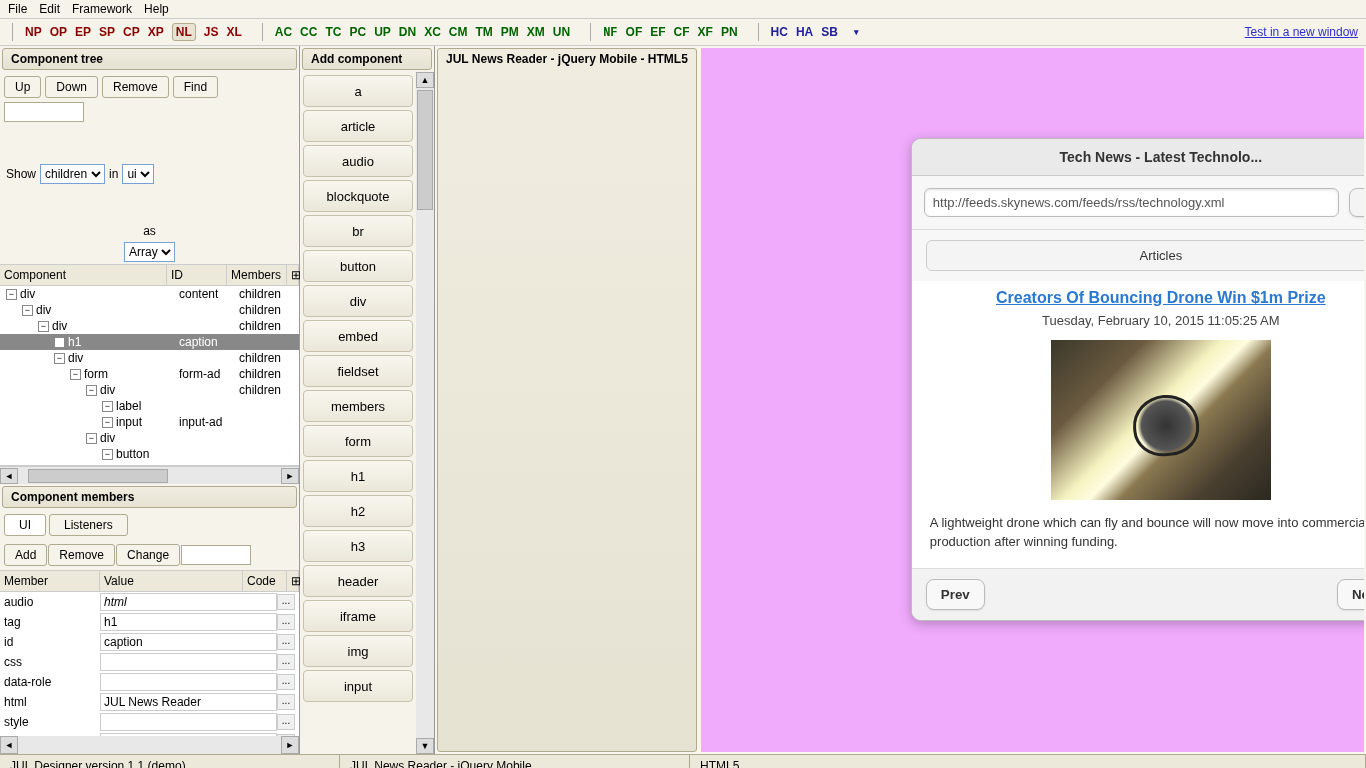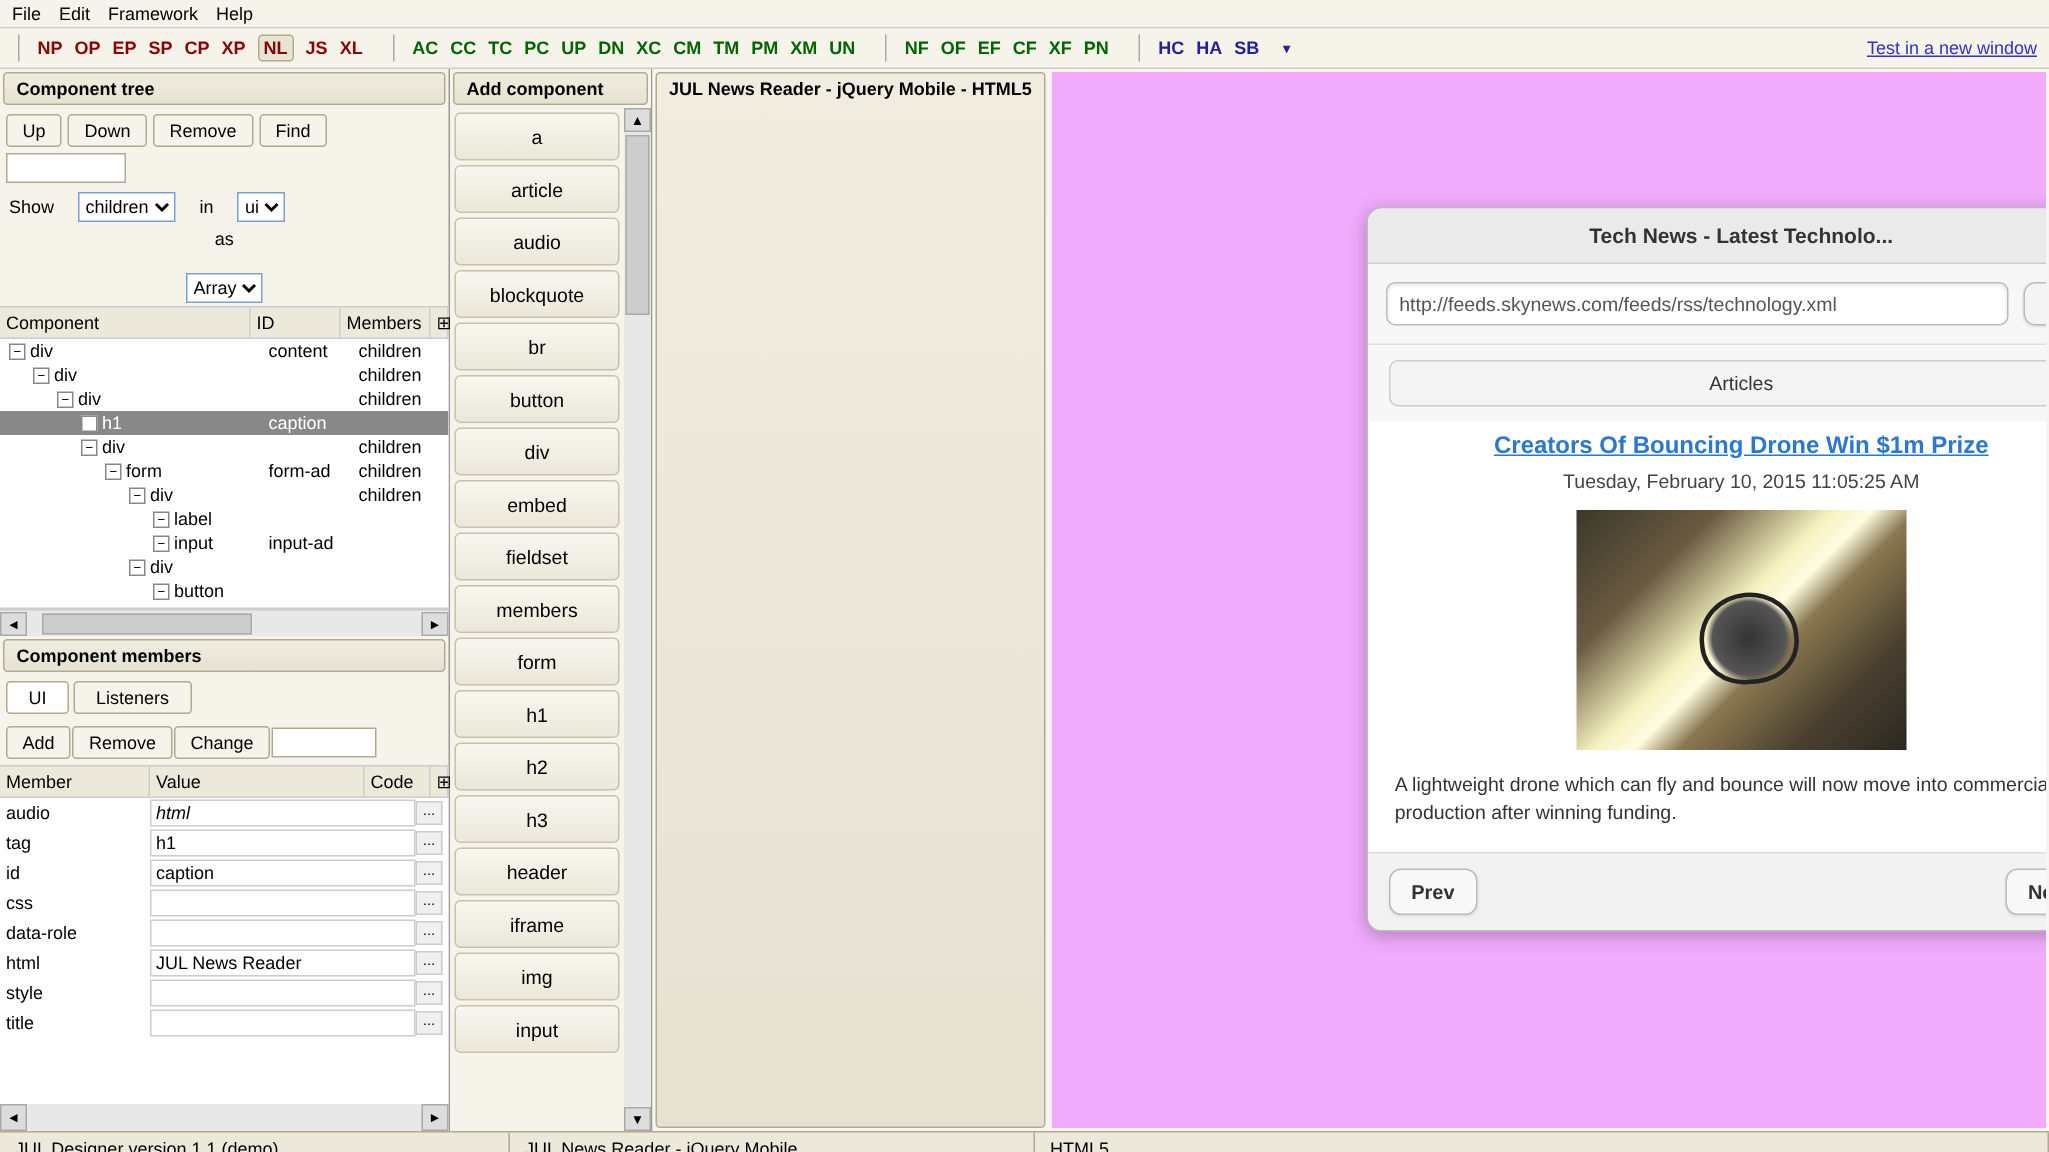--- a/index.html
+++ b/index.html
@@ -13,21 +13,21 @@
 .tb-green { color: #006400; cursor: pointer; }
 .tb-blue { color: #2020a0; cursor: pointer; }
 .toolbar .spacer { flex: 1; }
 .test-link { color: #3030d0; text-decoration: underline; font-weight: normal; cursor: pointer; }
 .main { display: flex; height: calc(768px - 60px); }
 .left-col { width: 300px; display: flex; flex-direction: column; border-right: 1px solid #999; }
 .panel-title { background: linear-gradient(#f0ede0,#e6e2d2); border: 1px solid #b0aa90; border-radius: 3px; padding: 3px 8px; font-weight: bold; margin: 2px; }
 .tree-toolbar { display: flex; gap: 4px; padding: 4px; align-items: center; flex-wrap: wrap; }
 .btn { background: #f5f3ea; border: 1px solid #b0aa90; border-radius: 3px; padding: 3px 10px; cursor: pointer; font-size: 12px; }
 .tree-toolbar input[type=text] { border: 1px solid #b0aa90; height: 20px; width: 80px; }
-.show-row { display: flex; gap: 16px; padding: 2px 6px; align-items: center; }
+.show-row { display: flex; gap: 4px; padding: 2px 6px; align-items: center; margin-top: 36px; }
 .show-row select { border: 1px solid #7a9fd4; background: #fff; height: 20px; font-size: 12px; }
 .sel-arrow { background: linear-gradient(#c8dfff,#9ec3f5); }
 .tree-header { display: flex; background: #ece8da; border-top: 1px solid #ccc; border-bottom: 1px solid #ccc; font-size: 12px; }
 .tree-header div { padding: 3px 4px; border-right: 1px solid #ccc; }
 .th-c { flex: 1; } .th-i { width: 60px; } .th-m { width: 60px; }
 .tree-body { height: 180px; overflow-y: auto; background: #fff; border-bottom: 1px solid #ccc; font-size: 12px; position: relative; }
 .tree-row { display: flex; padding: 1px 0; cursor: pointer; }
 .tree-row.sel { background: #888; color: #fff; }
 .trc { flex: 1; display: flex; align-items: center; }
 .tri { width: 60px; } .trm { width: 60px; }
@@ -89,21 +89,21 @@
   <span>Framework</span>
   <span>Help</span>
 </div>
 
 <div class="toolbar">
   <span class="sep"></span>
   <span id="tb-red-slot"><span class="tb-red" style="margin-right: 8px;">NP</span><span class="tb-red" style="margin-right: 8px;">OP</span><span class="tb-red" style="margin-right: 8px;">EP</span><span class="tb-red" style="margin-right: 8px;">SP</span><span class="tb-red" style="margin-right: 8px;">CP</span><span class="tb-red" style="margin-right: 8px;">XP</span><span class="tb-red active" style="margin-right: 8px;">NL</span><span class="tb-red" style="margin-right: 8px;">JS</span><span class="tb-red" style="margin-right: 8px;">XL</span></span>
   <span class="sep"></span>
   <span id="tb-green-slot"><span class="tb-green" style="margin-right: 8px;">AC</span><span class="tb-green" style="margin-right: 8px;">CC</span><span class="tb-green" style="margin-right: 8px;">TC</span><span class="tb-green" style="margin-right: 8px;">PC</span><span class="tb-green" style="margin-right: 8px;">UP</span><span class="tb-green" style="margin-right: 8px;">DN</span><span class="tb-green" style="margin-right: 8px;">XC</span><span class="tb-green" style="margin-right: 8px;">CM</span><span class="tb-green" style="margin-right: 8px;">TM</span><span class="tb-green" style="margin-right: 8px;">PM</span><span class="tb-green" style="margin-right: 8px;">XM</span><span class="tb-green" style="margin-right: 8px;">UN</span></span>
   <span class="sep"></span>
-  <span id="tb-green2-slot"><span class="tb-green" style="margin-right: 8px;">NF</span><span class="tb-green" style="margin-right: 8px;">OF</span><span class="tb-green" style="margin-right: 8px;">EF</span><span class="tb-green" style="margin-right: 8px;">CF</span><span class="tb-green" style="margin-right: 8px;">XF</span><span class="tb-green" style="margin-right: 8px;">PN</span></span>
+  <span id="tb-green2-slot"><span class="tb-green" style="margin-right: 8px; font-family: Liberation Mono, monospace;">NF</span><span class="tb-green" style="margin-right: 8px;">OF</span><span class="tb-green" style="margin-right: 8px;">EF</span><span class="tb-green" style="margin-right: 8px;">CF</span><span class="tb-green" style="margin-right: 8px;">XF</span><span class="tb-green" style="margin-right: 8px;">PN</span></span>
   <span class="sep"></span>
   <span id="tb-blue-slot"><span class="tb-blue" style="margin-right: 8px;">HC</span><span class="tb-blue" style="margin-right: 8px;">HA</span><span class="tb-blue" style="margin-right: 8px;">SB</span></span>
   <span style="font-size:9px;color:#2020a0;">▾</span>
   <span class="spacer"></span>
   <a class="test-link">Test in a new window</a>
 </div>
 
 <div class="main">
 
   <div class="left-col">

